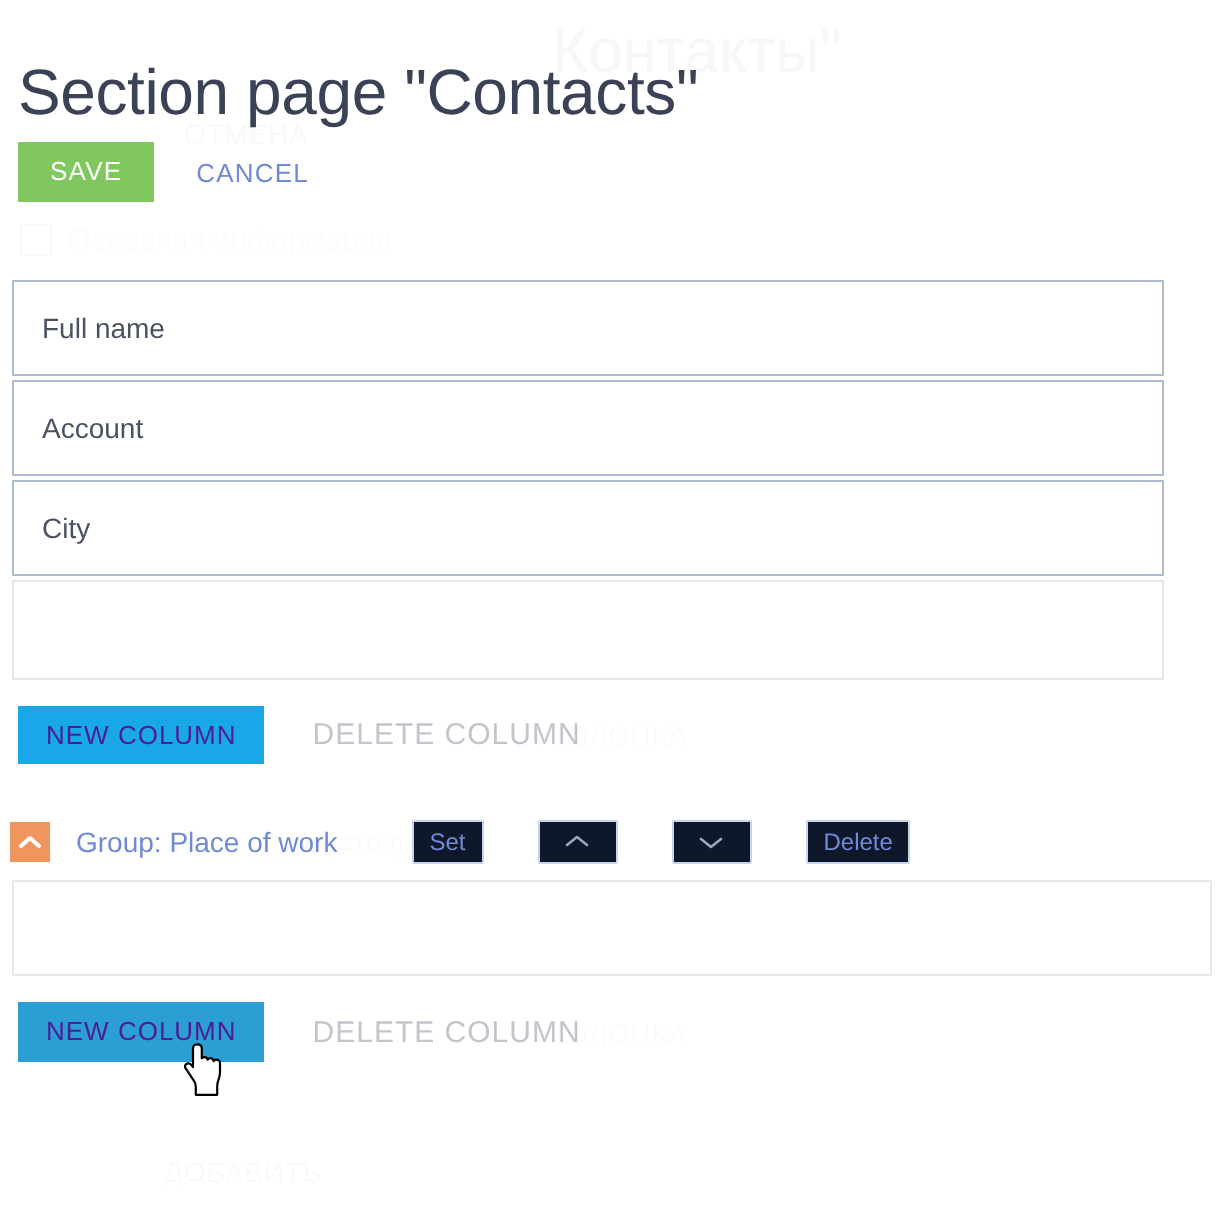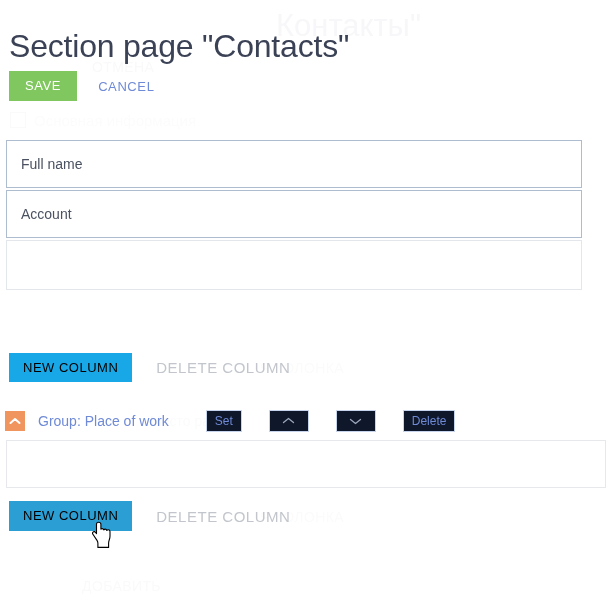--- a/index.html
+++ b/index.html
@@ -172,21 +172,21 @@
   .col-toolbar {
     position: absolute;
     display: flex;
     align-items: center;
   }
   .col-toolbar.first { left: 9px; top: 353px; }
   .col-toolbar.second { left: 9px; top: 501px; }
 
   .btn-newcolumn {
     background: #18a8e8;
-    color: #000000;
+    color: #4c1d95;
     border: none;
     font-family: inherit;
     font-size: 13px;
     letter-spacing: .5px;
     padding: 0 14px;
     height: 29px;
     line-height: 29px;
     cursor: pointer;
   }
   .btn-newcolumn.active {
@@ -326,20 +326,23 @@
     <button class="btn-save">SAVE</button>
     <button class="btn-cancel">CANCEL</button>
   </div>
 
   <div class="field-list">
     <div class="field-row">
       <span>Full name</span>
     </div>
     <div class="field-row">
       <span>Account</span>
+    </div>
+    <div class="field-row">
+      <span>City</span>
     </div>
     <div class="field-row empty-slot">
       <span></span>
     </div>
   </div>
 
   <div class="col-toolbar first">
     <button class="btn-newcolumn">NEW COLUMN</button>
     <button class="btn-deletecolumn">DELETE COLUMN</button>
   </div>

